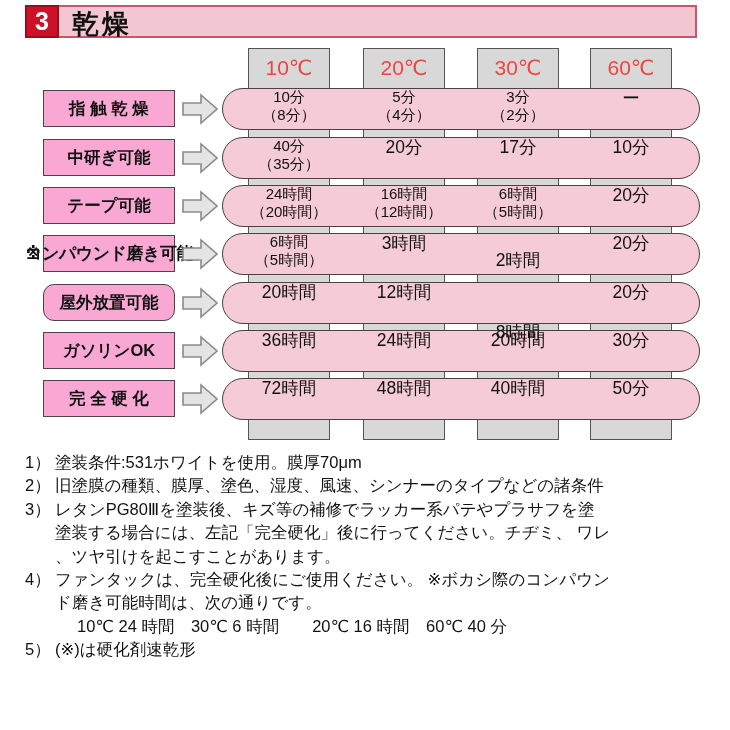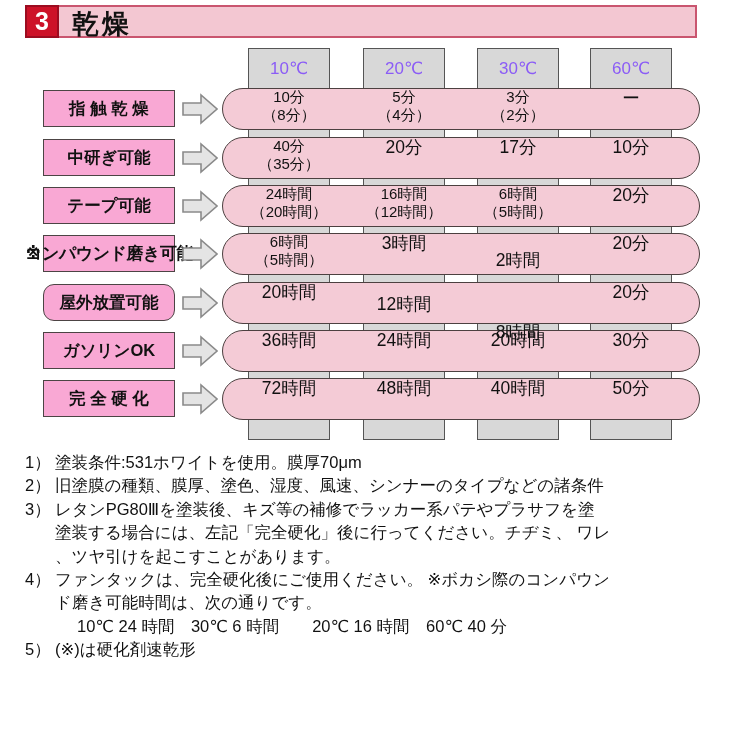--- a/index.html
+++ b/index.html
@@ -13,21 +13,21 @@
   .num-box{position:absolute;left:25px;top:5px;width:34px;height:33px;
     background:#cd1228;border:2px solid #9c0c20;box-sizing:border-box;
     display:flex;align-items:center;justify-content:center;}
   .num-box span{color:#fff;font-size:25px;font-weight:bold;line-height:1;}
   .sec-title{position:absolute;left:72px;top:6px;font-size:27px;font-weight:bold;
     letter-spacing:3px;color:#111;}
   
   .col-bar{position:absolute;background:#d8d8d8;border:1.5px solid #555;
     box-sizing:border-box;z-index:1;}
   .col-header{position:absolute;z-index:2;display:flex;align-items:center;
-    justify-content:center;font-size:17px;color:#8b5cf6;}
+    justify-content:center;font-size:21px;color:#ef4444;}
   .row-pill{position:absolute;background:#f4cbd6;border:1.6px solid #4c4040;
     border-radius:22px;box-sizing:border-box;z-index:3;}
   .cell{position:absolute;z-index:4;display:flex;flex-direction:column;
     align-items:center;justify-content:flex-start;text-align:center;}
   .cell .ln{font-size:17.5px;line-height:20px;white-space:pre;}
   .cell.two .ln{font-size:15px;line-height:18px;}
   .row-label{position:absolute;background:#f9a8d4;border:1.6px solid #4c4444;
     box-sizing:border-box;display:flex;align-items:center;justify-content:center;
     font-weight:bold;font-size:16.5px;z-index:2;white-space:pre;}
   .row-label.small{font-size:17px;letter-spacing:-0.5px;}
@@ -136,21 +136,21 @@
       </div>
       <div class="row-label small" style="left: 43px; top: 235px; width: 132px; height: 37px;">コンパウンド磨き可能</div>
       <div class="row-note" style="left: 26px; top: 244px;">※</div>
       <div class="arrow" style="left: 182px; top: 238px; width: 36px; height: 32px;"><svg width="36" height="32" viewBox="0 0 36 32">
       <polygon points="1,10 19,10 19,2 35,16 19,30 19,22 1,22" fill="#e4e4e4" stroke="#8a8a8a" stroke-width="1.6"></polygon>
         </svg></div>
       <div class="row-pill" style="left: 222px; top: 282px; width: 478px; height: 42px;"></div>
       <div class="cell" style="left: 233px; top: 282px; width: 112px; height: 42px;">
         <div class="ln">20時間</div>
       </div>
-      <div class="cell" style="left: 348px; top: 282px; width: 112px; height: 42px; margin-top: 12px;">
+      <div class="cell" style="left: 348px; top: 282px; width: 112px; height: 42px;">
         <div class="ln">12時間</div>
       </div>
       <div class="cell" style="left: 462px; top: 282px; width: 112px; height: 42px; margin-top: 40px;">
         <div class="ln">8時間</div>
       </div>
       <div class="cell" style="left: 575px; top: 282px; width: 112px; height: 42px;">
         <div class="ln">20分</div>
       </div>
       <div class="row-label" style="left: 43px; top: 284px; width: 132px; height: 37px; border-radius: 11px;">屋外放置可能</div>
       <div class="arrow" style="left: 182px; top: 287px; width: 36px; height: 32px;"><svg width="36" height="32" viewBox="0 0 36 32">

